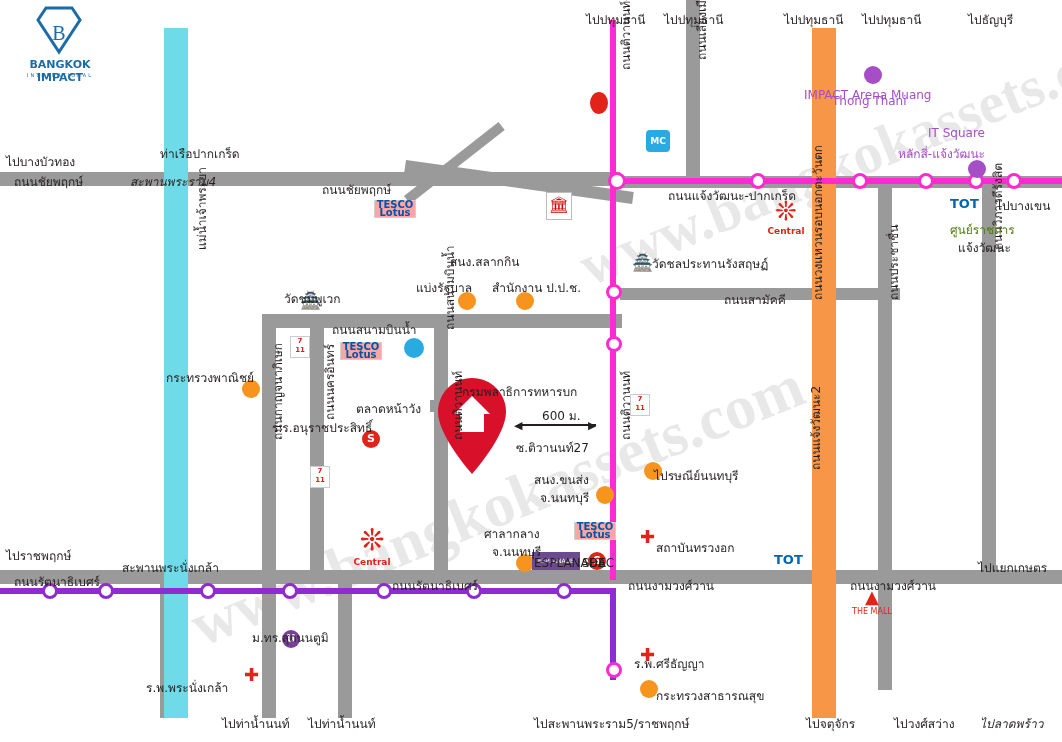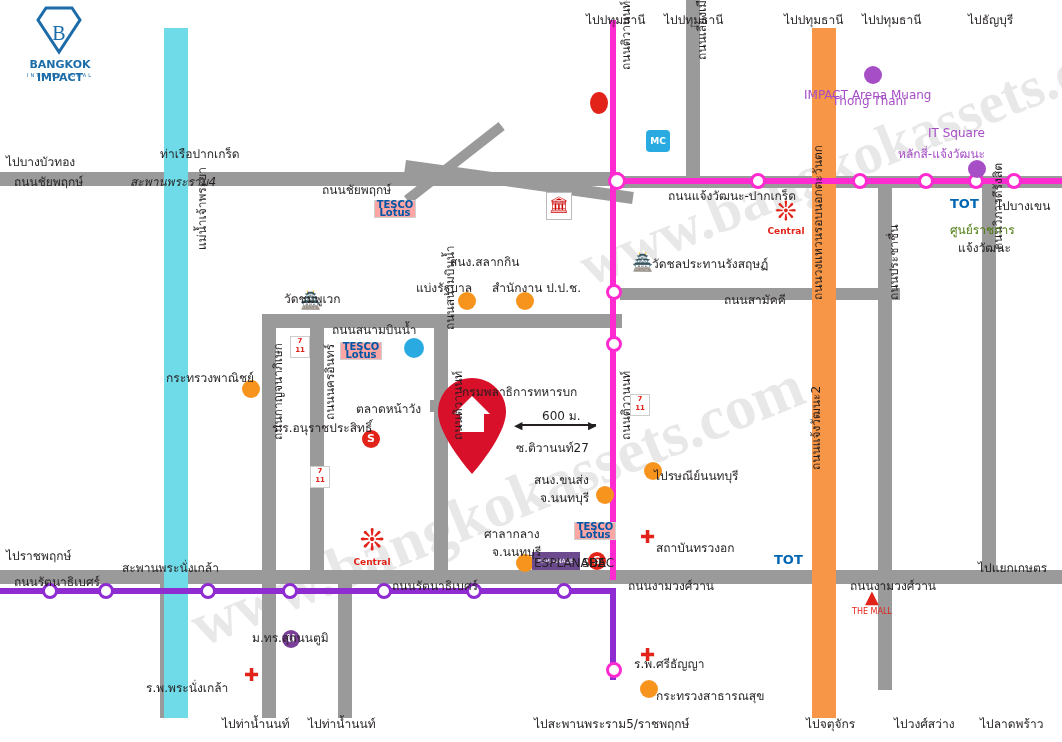--- a/index.html
+++ b/index.html
@@ -152,21 +152,21 @@
       <div class="lbl" style="left: 6px; top: 152px;">ไปบางบัวทอง</div>
       <div class="lbl" style="left: 14px; top: 172px;">ถนนชัยพฤกษ์</div>
       <div class="lbl" style="left: 6px; top: 546px;">ไปราชพฤกษ์</div>
       <div class="lbl" style="left: 14px; top: 572px;">ถนนรัตนาธิเบศร์</div>
       <div class="lbl" style="left: 996px; top: 196px;">ไปบางเขน</div>
       <div class="lbl" style="left: 978px; top: 558px;">ไปแยกเกษตร</div>
       <div class="lbl" style="left: 222px; top: 714px;">ไปท่าน้ำนนท์</div>
       <div class="lbl" style="left: 308px; top: 714px;">ไปท่าน้ำนนท์</div>
       <div class="lbl" style="left: 534px; top: 714px;">ไปสะพานพระราม5/ราชพฤกษ์</div>
       <div class="lbl" style="left: 894px; top: 714px; text-align: center;">ไปวงศ์สว่าง</div>
-      <div class="lbl" style="left: 980px; top: 714px;">ไปลาดพร้าว</div>
+      <div class="lbl" style="left: 980px; top: 714px; font-style: italic;">ไปลาดพร้าว</div>
       <div class="lbl" style="left: 806px; top: 714px;">ไปจตุจักร</div>
       <div class="lbl" style="left: 322px; top: 180px;">ถนนชัยพฤกษ์</div>
       <div class="lbl" style="left: 130px; top: 172px; font-style: italic;">สะพานพระราม4</div>
       <div class="lbl" style="left: 160px; top: 144px;">ท่าเรือปากเกร็ด</div>
       <div class="lbl" style="left: 668px; top: 186px;">ถนนแจ้งวัฒนะ-ปากเกร็ด</div>
       <div class="lbl" style="left: 724px; top: 290px;">ถนนสามัคคี</div>
       <div class="lbl" style="left: 332px; top: 320px;">ถนนสนามบินน้ำ</div>
       <div class="lbl" style="left: 392px; top: 576px;">ถนนรัตนาธิเบศร์</div>
       <div class="lbl" style="left: 628px; top: 576px;">ถนนงามวงศ์วาน</div>
       <div class="lbl" style="left: 850px; top: 576px;">ถนนงามวงศ์วาน</div>

